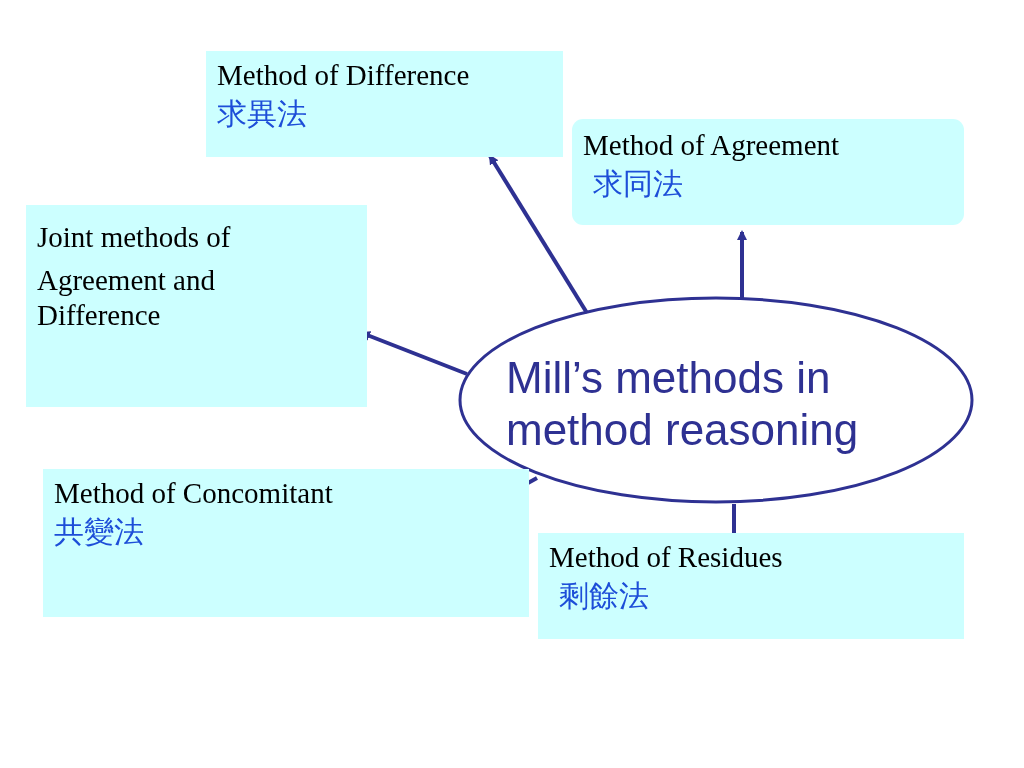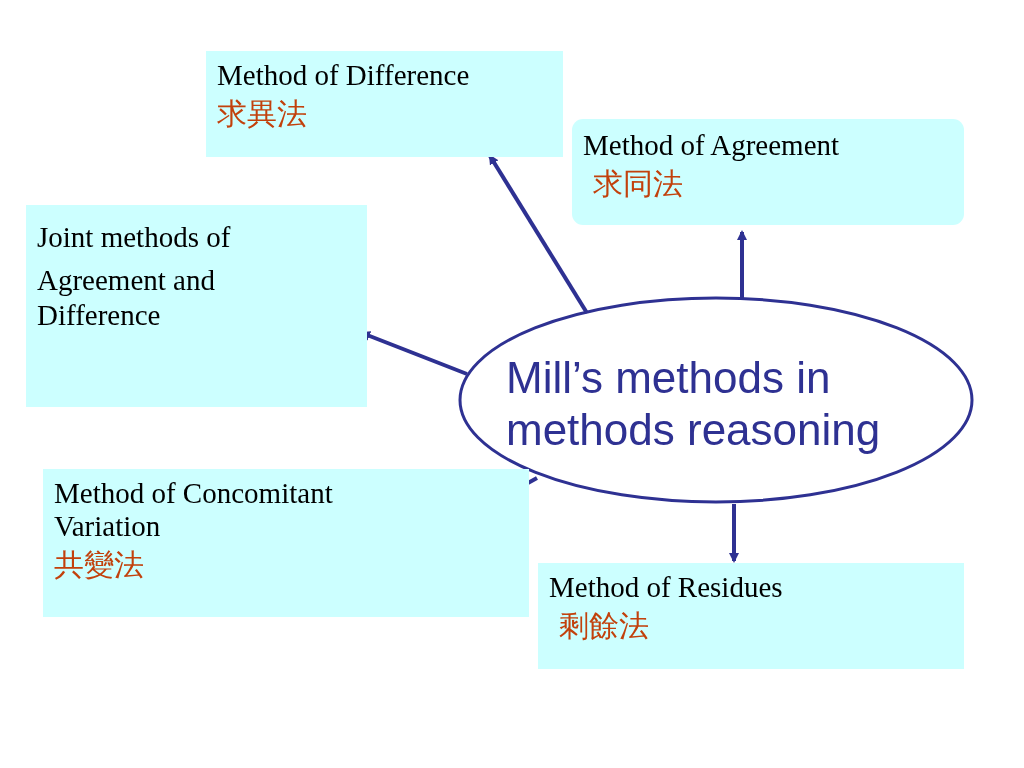--- a/index.html
+++ b/index.html
@@ -13,35 +13,35 @@
       background: #ccffff;
       box-sizing: border-box;
       padding: 6px 10px 0 11px;
       color: #000000;
       font-size: 29px;
       line-height: 33px;
     }
     .box .en { display: block; white-space: nowrap; }
     .box .zh {
       display: block;
-      color: #c2410c;
+      color: #1d4ed8;
       font-family: "DejaVu Sans", "Liberation Sans", sans-serif;
       font-size: 30px;
       line-height: 44px;
       white-space: nowrap;
     }
     #box-difference { left: 162px; top: 51px; width: 357px; height: 106px; padding-top: 8px; margin-left: 44px; }
     #box-agreement  { left: 572px; top: 119px; width: 392px; height: 106px; padding-top: 10px; border-radius: 11px; }
     #box-agreement .zh { padding-left: 10px; }
     #box-joint      { left: 26px; top: 205px; width: 341px; height: 202px; padding-top: 6px; }
     #box-joint .l1 { line-height: 52px; }
     #box-joint .l2 { line-height: 35px; }
     #box-joint .l3 { line-height: 35px; }
     #box-concomitant { left: 43px; top: 469px; width: 486px; height: 148px; padding-top: 8px; }
-    #box-residues   { left: 538px; top: 563px; width: 426px; height: 106px; padding-top: 8px; }
+    #box-residues   { left: 538px; top: 533px; width: 426px; height: 106px; padding-top: 8px; }
     #box-residues .zh { padding-left: 10px; }
 
     svg.diagram { position: absolute; left: 0; top: 0; }
     .center-title {
       position: absolute;
       left: 506px; top: 352px; width: 420px;
       font-family: "Liberation Sans", "DejaVu Sans", sans-serif;
       font-size: 44px; line-height: 52px;
       color: #2e3192;
       white-space: nowrap;
@@ -65,41 +65,40 @@
 
   <line x1="467" y1="374" x2="362" y2="333" stroke="#2e3192" stroke-width="4" marker-end="url(#arrowhead)"></line>
 
   <line x1="537" y1="478" x2="463" y2="519" stroke="#2e3192" stroke-width="4" marker-end="url(#arrowhead)"></line>
 
   <line x1="734" y1="504" x2="734" y2="561" stroke="#2e3192" stroke-width="4" marker-end="url(#arrowhead)"></line>
 </svg>
 
 <div class="center-title">
   <div>Mill’s methods in</div>
-  <div>methods reasoning</div>
+  <div>method reasoning</div>
 </div>
 
 <div class="box" id="box-difference">
   <span class="en">Method of Difference</span>
   <span class="zh">求異法</span>
 </div>
 
 <div class="box" id="box-agreement">
   <span class="en">Method of Agreement</span>
   <span class="zh">求同法</span>
 </div>
 
 <div class="box" id="box-joint">
   <span class="en l1">Joint methods of</span>
   <span class="en l2">Agreement and</span>
   <span class="en l3">Difference</span>
 </div>
 
 <div class="box" id="box-concomitant">
   <span class="en">Method of Concomitant</span>
-  <span class="en">Variation</span>
   <span class="zh">共變法</span>
 </div>
 
 <div class="box" id="box-residues">
   <span class="en">Method of Residues</span>
   <span class="zh">剩餘法</span>
 </div>
 
 </body></html>

